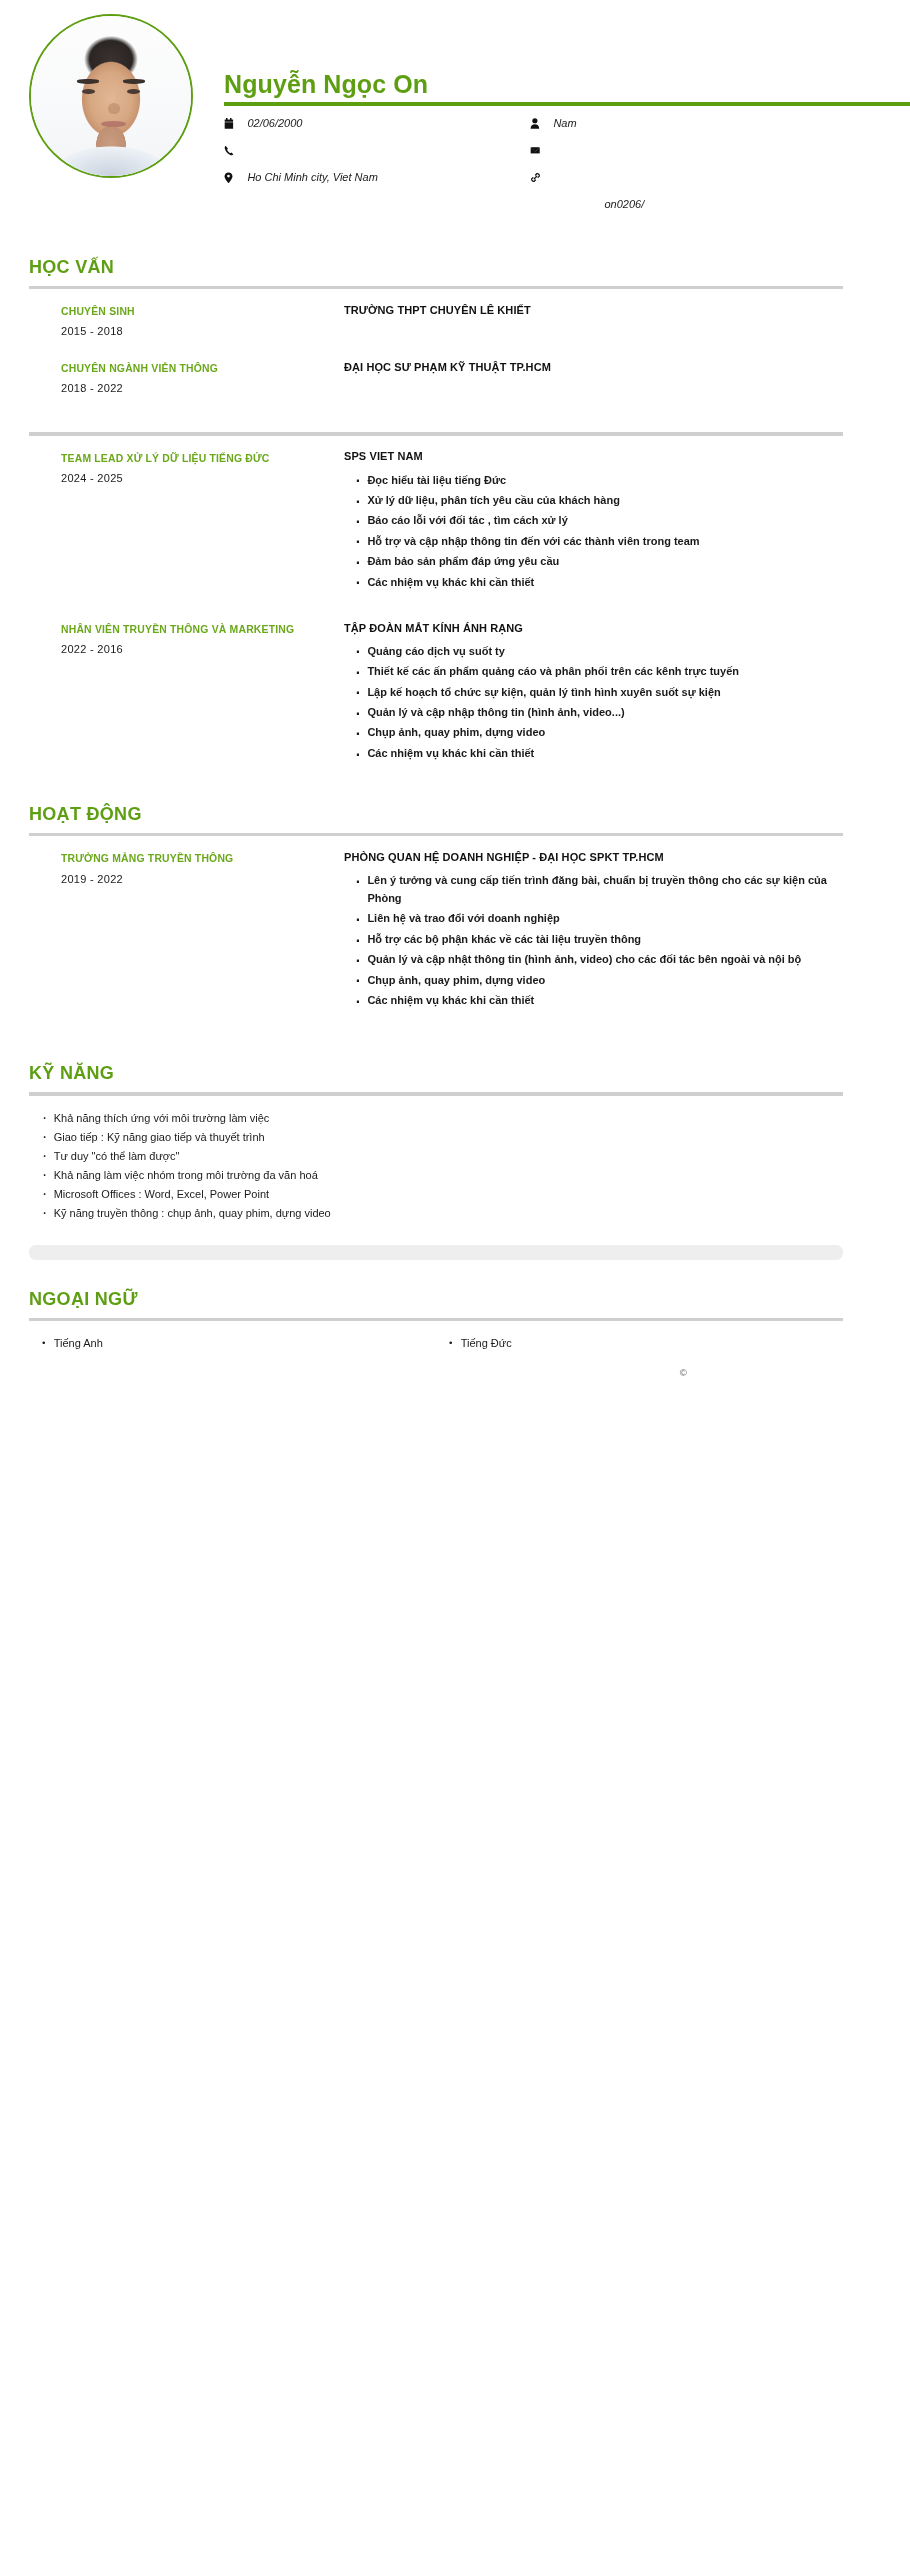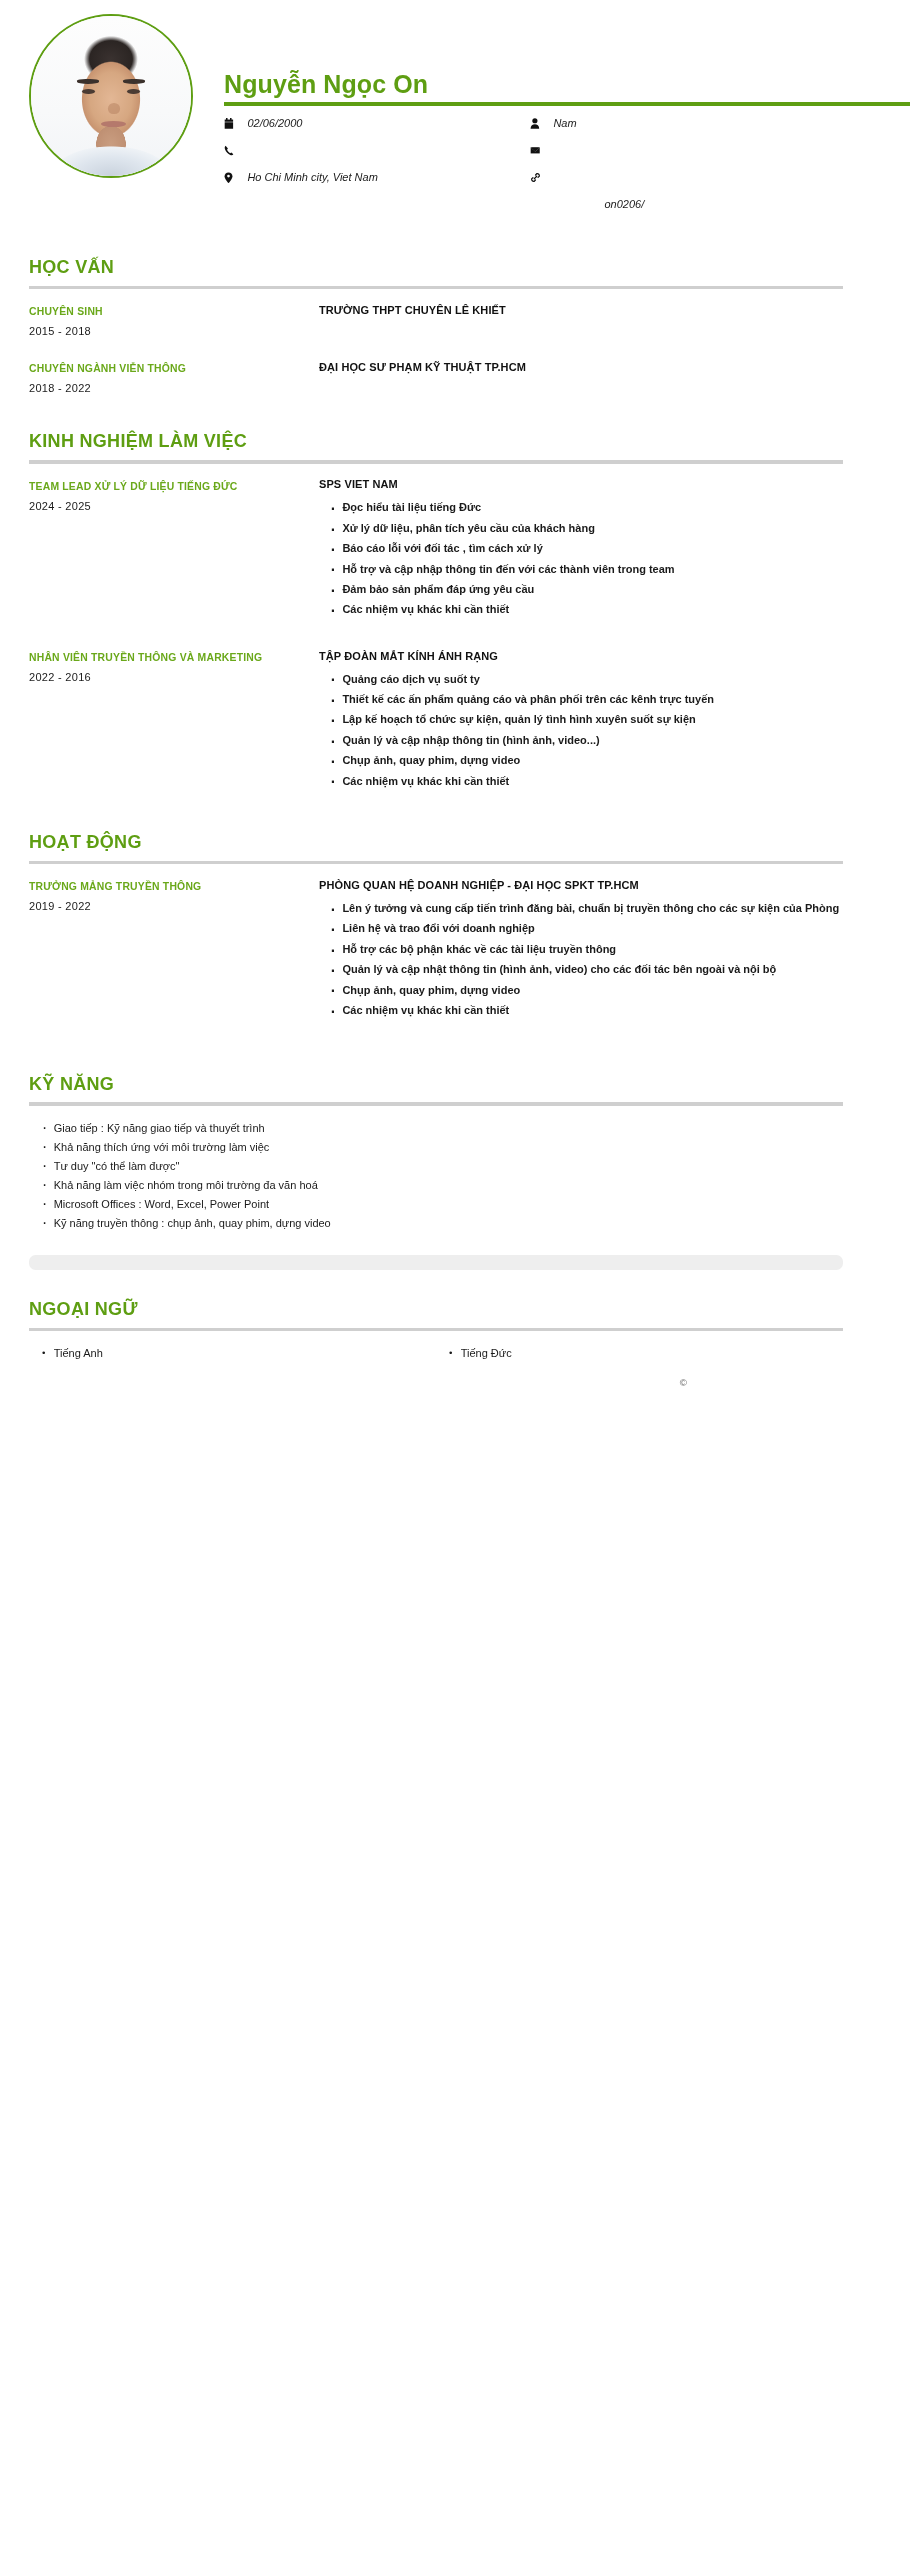--- a/index.html
+++ b/index.html
@@ -156,22 +156,23 @@
   }
   .section-rule {
     height: 3.3px;
     background: #cfcfcf;
     margin-bottom: 13px;
   }
 
   .entry {
     display: grid;
     grid-template-columns: 273px 1fr;
-    column-gap: 17px;
+    column-gap: 10px;
     margin-bottom: 11.7px;
+    margin-left: 32px;
   }
   .entry-left { padding-right: 10.4px; }
   .entry-role {
     color: #6aa81a;
     font-size: 10.4px;
     font-weight: bold;
     letter-spacing: 0.2px;
     line-height: 1.85;
     text-transform: uppercase;
     margin: 0;
@@ -384,21 +385,20 @@
         <div class="entry-role">CHUYÊN NGÀNH VIỄN THÔNG</div>
         <div class="entry-dates">2018  -  2022</div>
       </div>
       <div class="entry-right">
         <div class="entry-org">ĐẠI HỌC SƯ PHẠM KỸ THUẬT TP.HCM</div>
       </div>
     </div>
   </div>
 
   <div class="section" style="margin-top:38px;">
-    <h2 class="section-title">KINH NGHIỆM LÀM VIỆC</h2>
     <div class="section-rule"></div>
 
     <div class="entry">
       <div class="entry-left">
         <div class="entry-role">TEAM LEAD XỬ LÝ DỮ LIỆU TIẾNG ĐỨC</div>
         <div class="entry-dates">2024  -  2025</div>
       </div>
       <div class="entry-right">
         <div class="entry-org">SPS VIET NAM</div>
         <ul class="bullets">
@@ -452,22 +452,22 @@
         </ul>
       </div>
     </div>
   </div>
 
   <div class="section" style="margin-top:52px;">
     <h2 class="section-title">KỸ NĂNG</h2>
     <div class="section-rule"></div>
 
     <ul class="plain-bullets">
+      <li>Khả năng thích ứng với môi trường làm việc</li>
       <li>Giao tiếp : Kỹ năng giao tiếp và thuyết trình</li>
-      <li>Khả năng thích ứng với môi trường làm việc</li>
       <li>Tư duy "có thể làm được"</li>
       <li>Khả năng làm việc nhóm trong môi trường đa văn hoá</li>
       <li>Microsoft Offices : Word, Excel, Power Point</li>
       <li>Kỹ năng truyền thông : chụp ảnh, quay phim, dựng video</li>
     </ul>
   </div>
 
   <div class="page-break-band"></div>
 
   <div class="section" style="">

